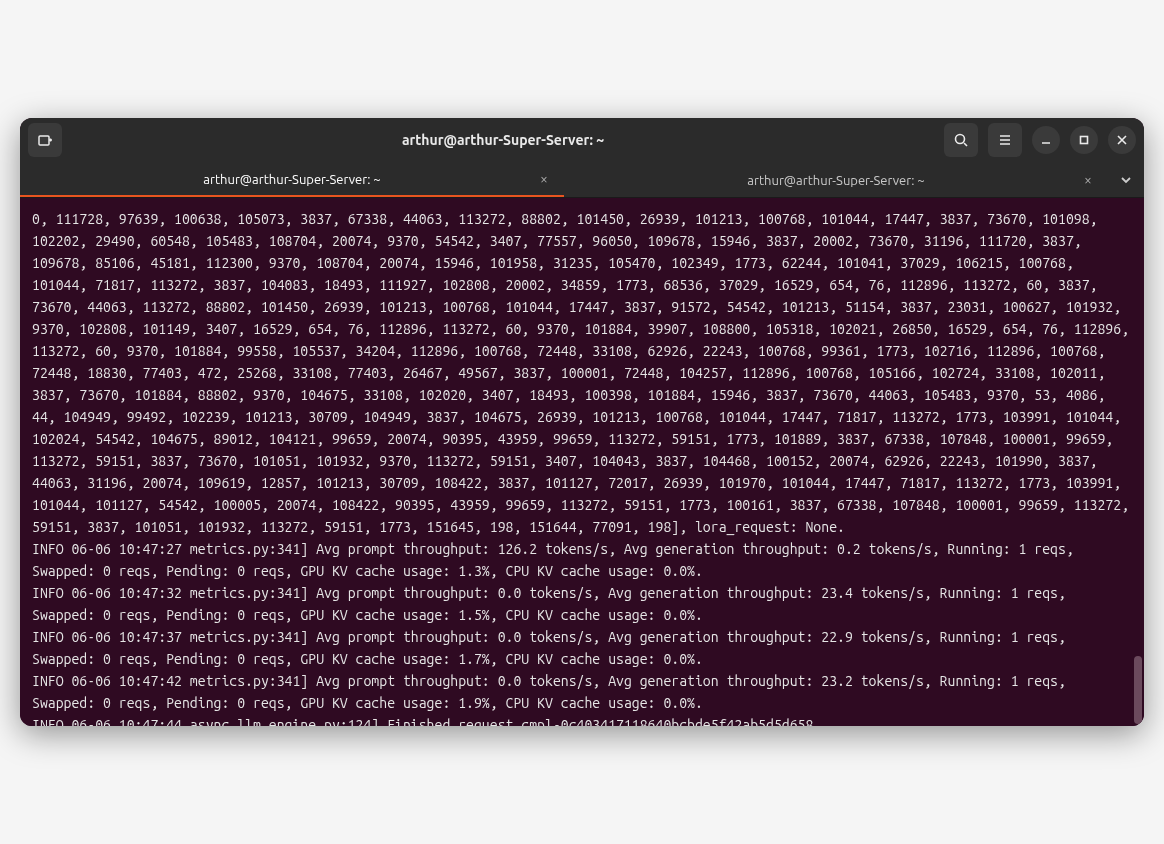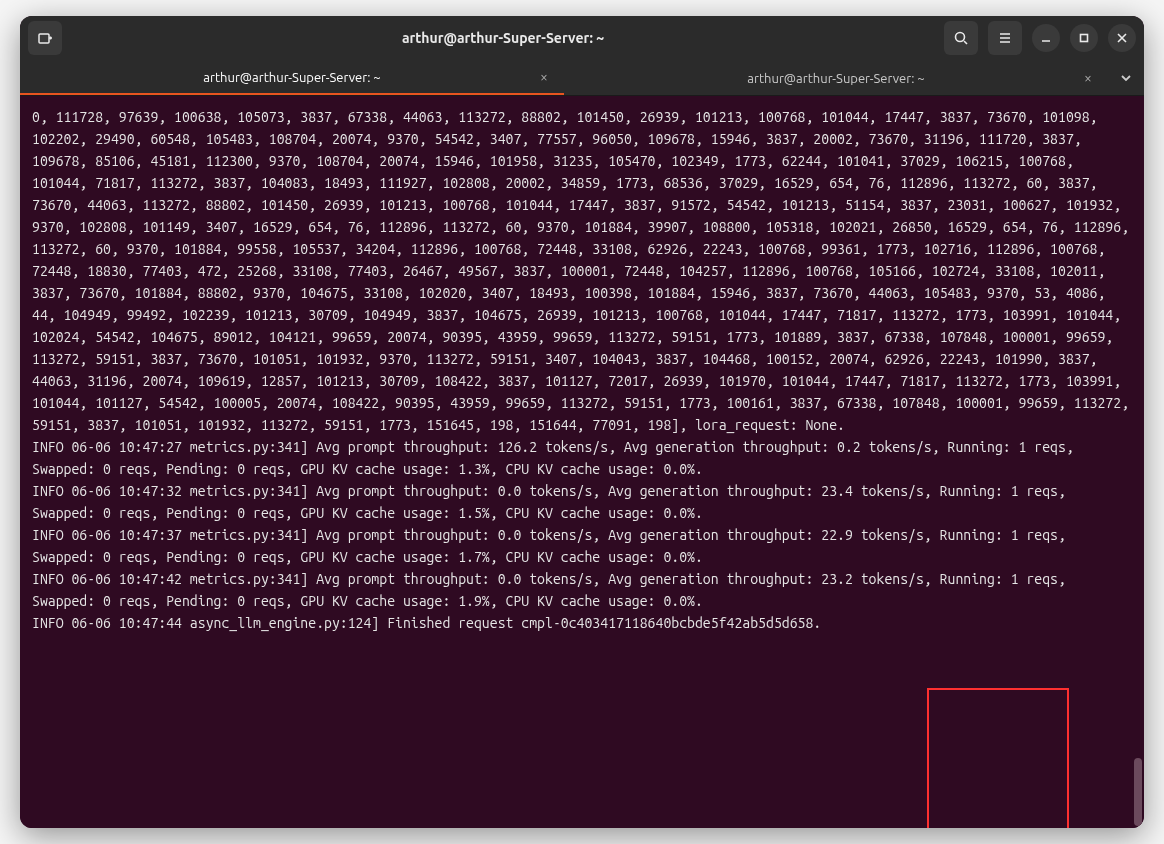--- a/index.html
+++ b/index.html
@@ -7,21 +7,21 @@
     background: #f5f5f5;
     font-family: Ubuntu, -apple-system, sans-serif;
     display: flex;
     align-items: center;
     justify-content: center;
     width: 1164px;
     height: 844px;
   }
   .window {
     width: 1124px;
-    height: 812px;
+    height: 608px;
     background: #2c001e;
     border-radius: 12px;
     box-shadow: 0 8px 32px rgba(0,0,0,0.4);
     overflow: hidden;
     display: flex;
     flex-direction: column;
   }
   .titlebar {
     height: 44px;
     background: #2b2b2b;

